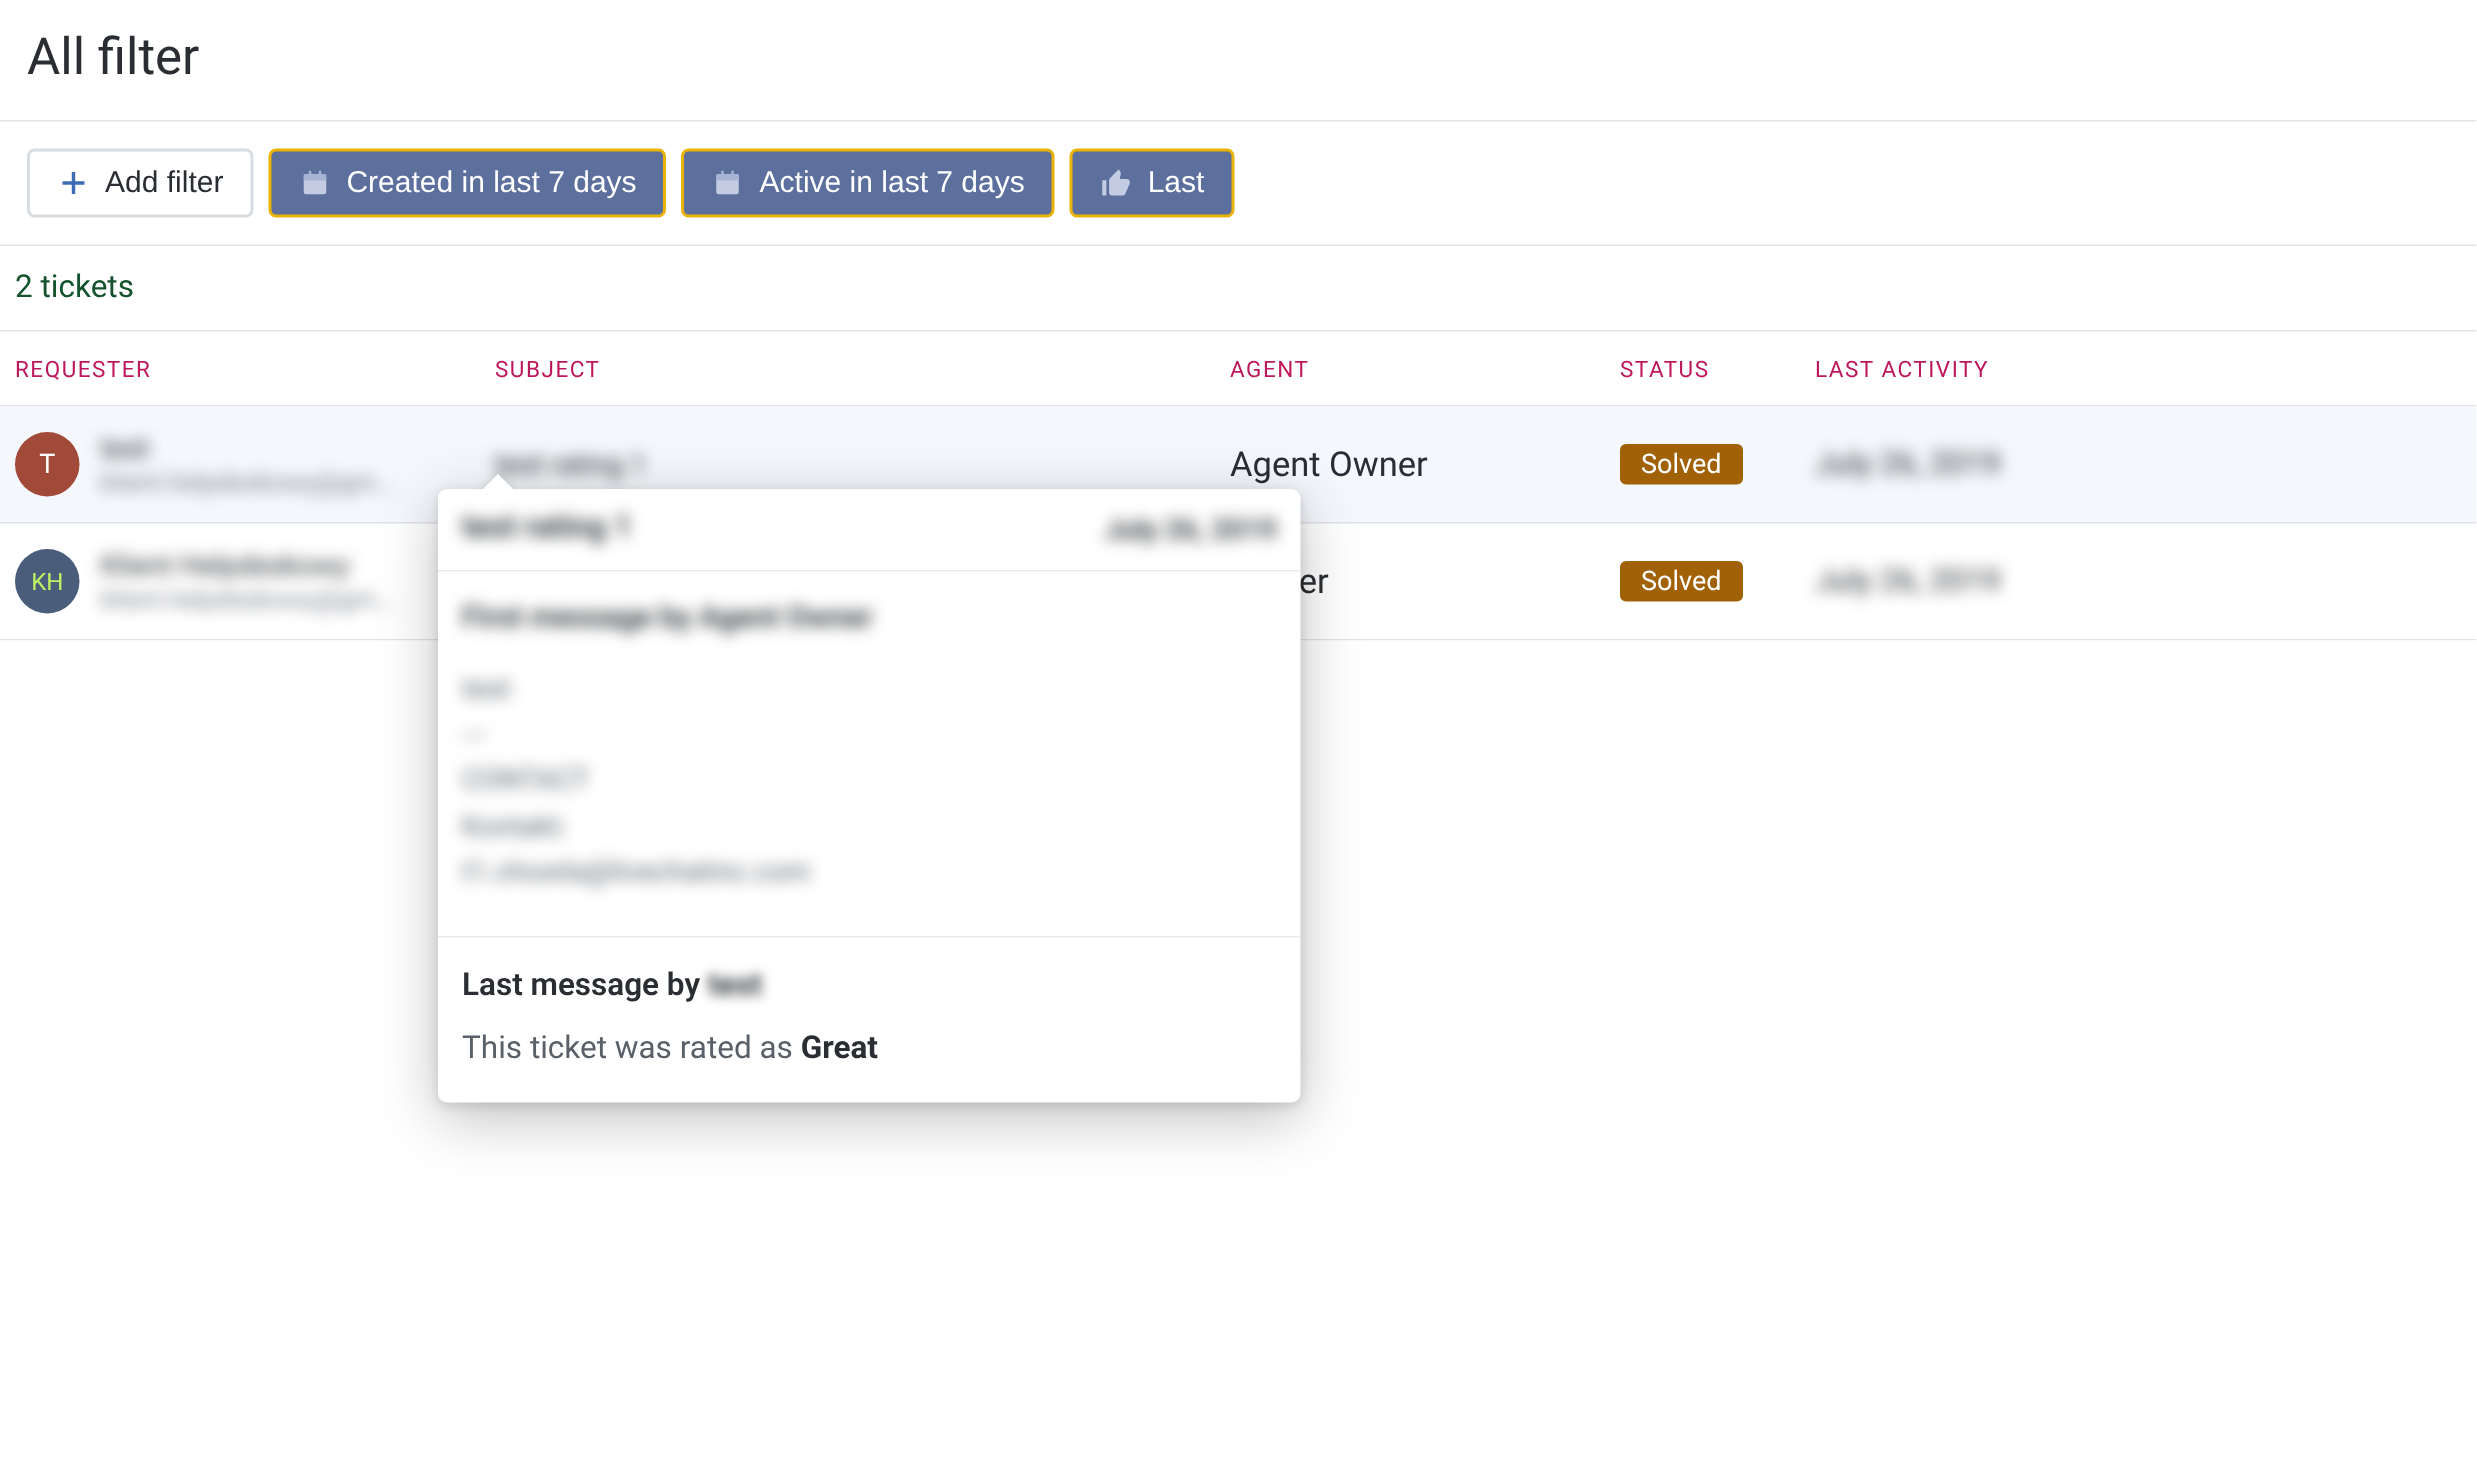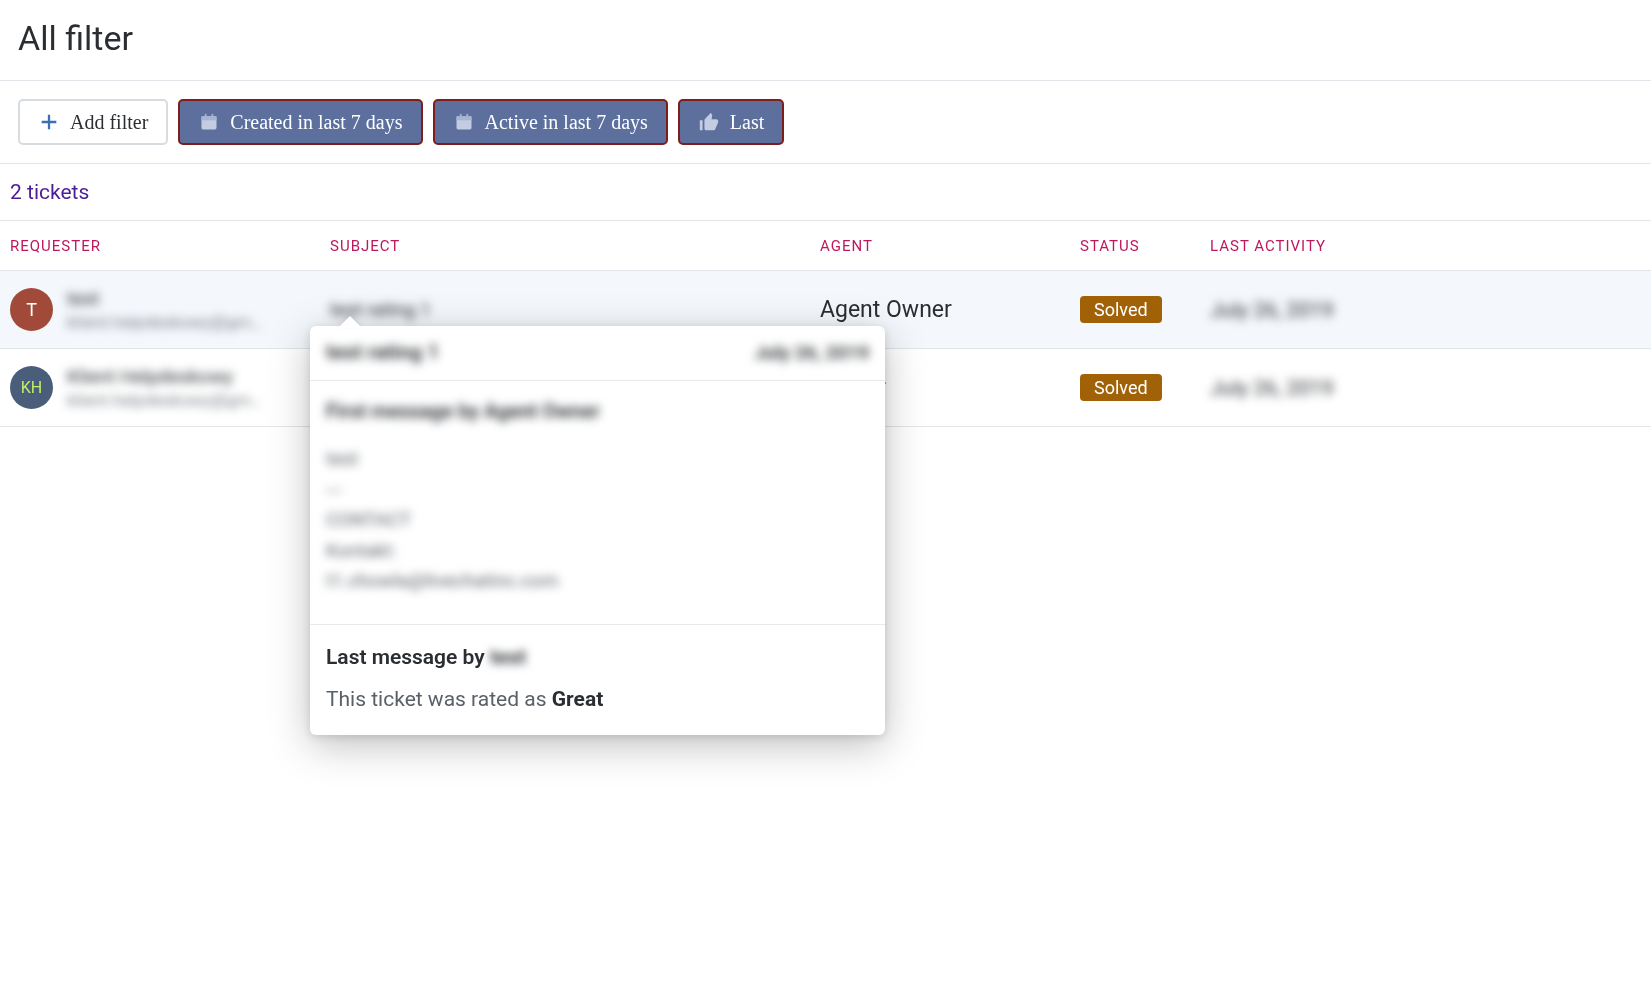--- a/index.html
+++ b/index.html
@@ -31,34 +31,33 @@
       display: inline-flex;
       align-items: center;
       gap: 10px;
       height: 46px;
       padding: 0 18px;
       font-size: 20px;
       font-weight: 400;
       border-radius: 5px;
       cursor: pointer;
       border: none;
-      font-family: Liberation Serif, serif;
     }
     .btn-outline {
       background: #fff;
       border: 2px solid #d7dce1;
       color: #2a2e32;
     }
     .btn-outline .plus-icon {
       color: #4a6fb3;
     }
     .btn-filled {
       background: #5d6f9d;
       color: #fff;
-      border: 2px solid #7f1d1d;
+      border: 2px solid #eab308;
       text-align: right;
     }
     .icon {
       display: inline-flex;
       align-items: center;
       justify-content: center;
       width: 22px;
       height: 22px;
     }
     .plus-icon svg {
@@ -74,21 +73,21 @@
       fill: #c3cce2;
     }
     .thumb-icon svg {
       width: 22px;
       height: 22px;
       fill: #c3cce2;
     }
     .count-row {
       padding: 16px 10px;
       font-size: 21px;
-      color: #4c1d95;
+      color: #14532d;
     }
     .table {
       width: 100%;
     }
     .thead, .trow {
       display: grid;
       grid-template-columns: 320px 490px 260px 130px 1fr;
       align-items: center;
       padding: 0 10px;
       border-bottom: 1px solid #e1e4e8;
@@ -168,21 +167,21 @@
       border-radius: 4px;
     }
     .activity-cell {
       font-size: 21px;
       color: #2a2e32;
     }
     
     .popover {
       position: absolute;
       top: 326px;
-      left: 310px;
+      left: 292px;
       width: 575px;
       background: #fff;
       border-radius: 6px;
       box-shadow: 0 10px 40px rgba(0,0,0,0.25), 0 2px 8px rgba(0,0,0,0.12);
     }
     .popover-arrow {
       position: absolute;
       top: -10px;
       left: 28px;
       width: 0;

